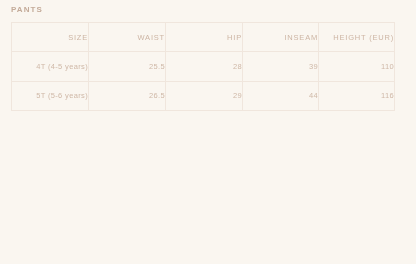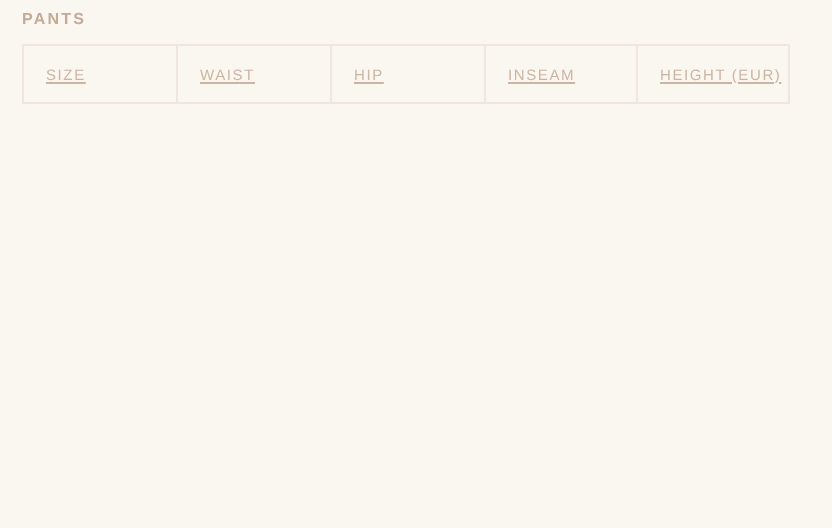--- a/index.html
+++ b/index.html
@@ -47,29 +47,28 @@
     border-collapse: collapse;
     table-layout: fixed;
     background: #faf6f0;
   }
 
   table.size-table th,
   table.size-table td {
     border: 1px solid #f0e6dd;
     padding: 0 0 0 11px;
     height: 28.5px;
-    text-align: left;
+    text-align: right;
     vertical-align: middle;
     font-size: 7.5px;
     font-weight: normal;
     letter-spacing: 0.35px;
     color: #cbb3a2;
     white-space: nowrap;
     overflow: hidden;
-    text-decoration: underline;
   }
 
   table.size-table th {
     letter-spacing: 0.8px;
     color: #cdb5a4;
     text-transform: uppercase;
     height: 28px;
   }
 
   table.size-table td {
@@ -101,17 +100,31 @@
       <thead>
         <tr>
           <th>SIZE</th>
           <th>WAIST</th>
           <th>HIP</th>
           <th>INSEAM</th>
           <th>HEIGHT (EUR)</th>
         </tr>
       </thead>
       <tbody>
+        <tr>
+          <td>4T (4-5 years)</td>
+          <td>25.5</td>
+          <td>28</td>
+          <td>39</td>
+          <td>110</td>
+        </tr>
+        <tr>
+          <td>5T (5-6 years)</td>
+          <td>26.5</td>
+          <td>29</td>
+          <td>44</td>
+          <td>116</td>
+        </tr>
       </tbody>
     </table>
   </div>
 
 </div>
 
 </body></html>

